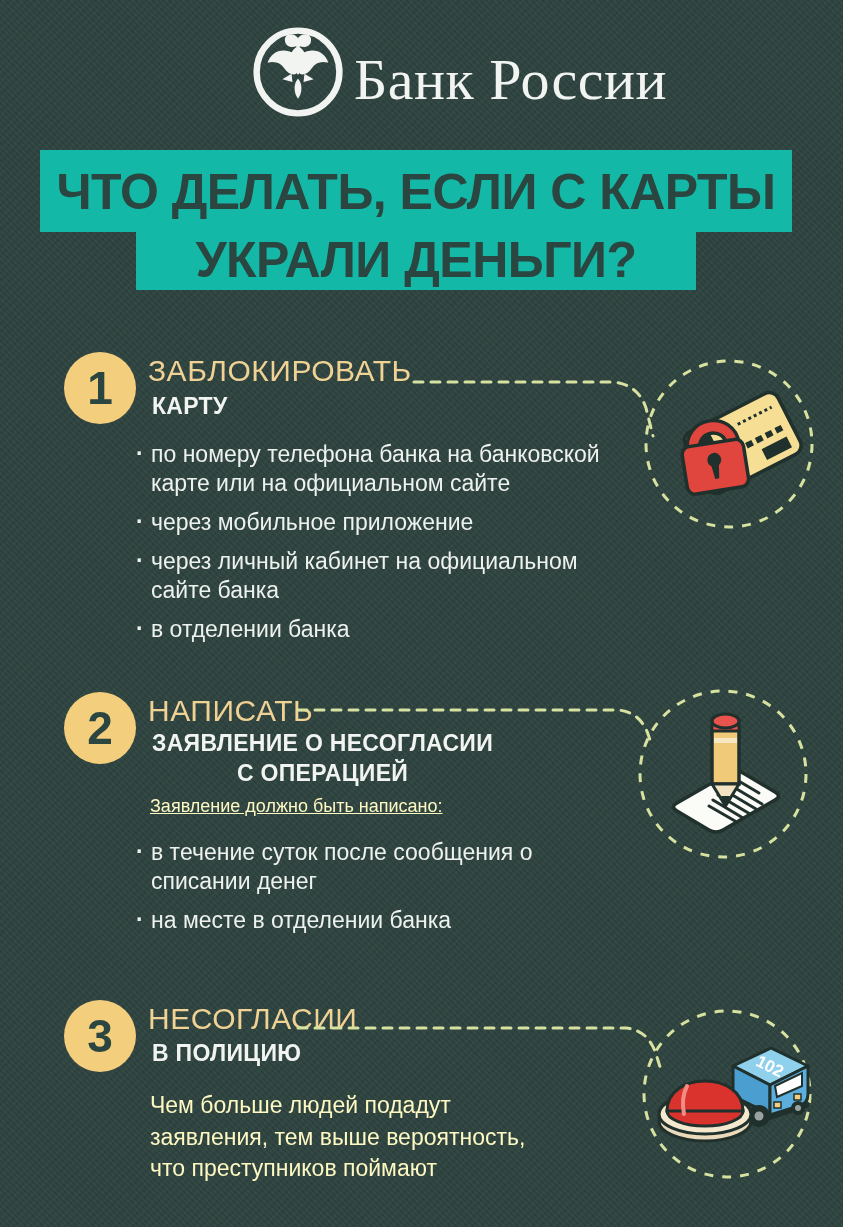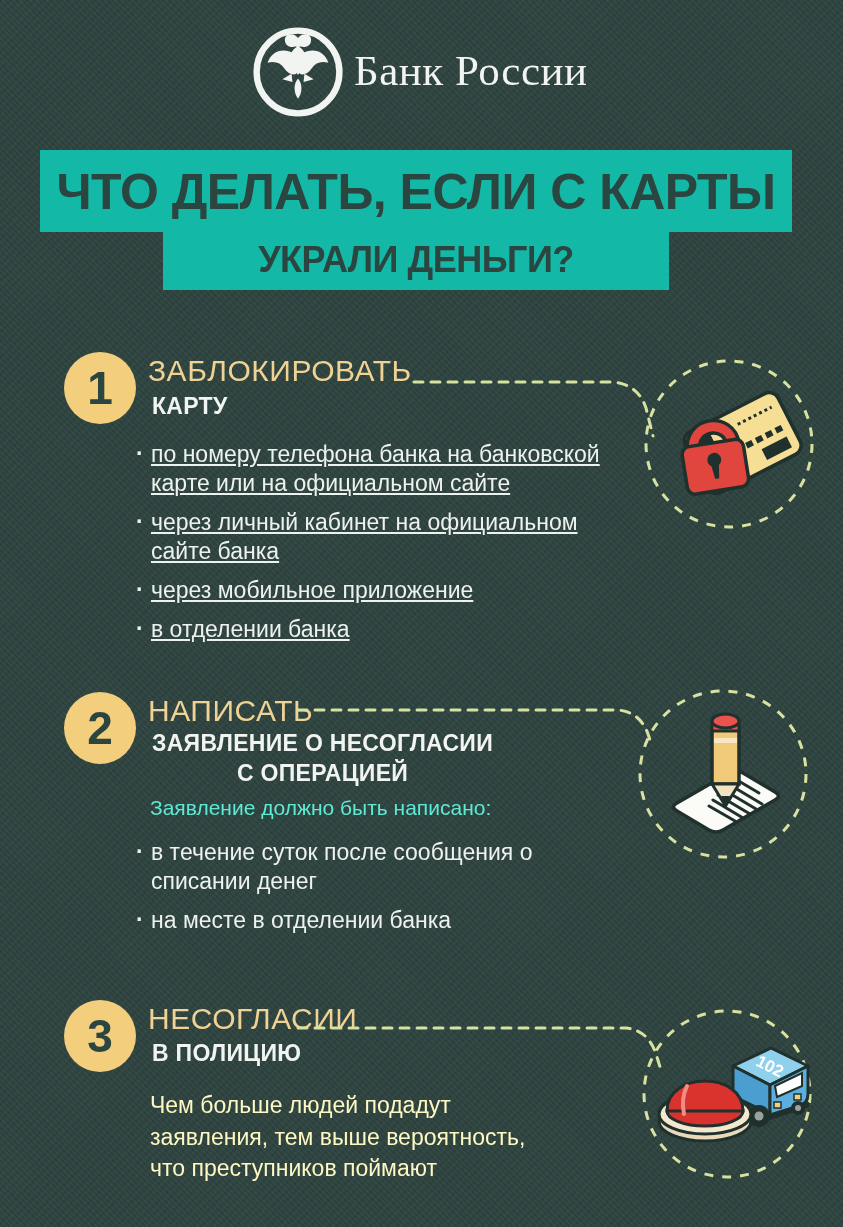--- a/index.html
+++ b/index.html
@@ -11,30 +11,30 @@
   .poster::before {
     content:""; position:absolute; inset:0; pointer-events:none;
     background:
       repeating-linear-gradient(45deg, rgba(255,255,255,0.022) 0 2px, rgba(0,0,0,0.02) 2px 4px),
       repeating-linear-gradient(-45deg, rgba(255,255,255,0.015) 0 3px, rgba(0,0,0,0.015) 3px 6px);
   }
   
   .logo { position:absolute; left:252px; top:26px; width:92px; height:92px; }
   .bank-name {
     position:absolute; left:354px; top:46px;
-    font-family:"Liberation Serif", serif; font-size:43px; color:#f2f4f1; letter-spacing:0.5px;
+    font-family:"Liberation Serif", serif; font-size:58px; color:#f2f4f1; letter-spacing:0.5px;
   }
   
   .banner { position:absolute; left:40px; top:150px; width:752px; }
   .banner-line {
     background:#14b8a6; color:#2b4540; font-weight:bold; text-align:center;
     letter-spacing:-0.5px;
   }
   .line1 { height:82px; line-height:84px; font-size:50px; }
-  .line2 { width:506px; height:58px; line-height:56px; font-size:36px; margin:0 auto; }
+  .line2 { width:560px; height:58px; line-height:56px; font-size:50px; margin:0 auto; }
   
   .step { position:absolute; left:0; width:843px; }
   #step1 { top:352px; height:340px; }
   #step2 { top:692px; height:308px; }
   #step3 { top:1000px; height:227px; }
   .num {
     position:absolute; left:64px; top:0; width:72px; height:72px; border-radius:50%;
     background:#f3ce7d; color:#2b4540; font-size:46px; font-weight:bold;
     display:flex; align-items:center; justify-content:center;
   }
@@ -46,26 +46,26 @@
     position:absolute; left:152px; color:#f1f4f0; font-size:23px; font-weight:bold;
     line-height:1.3; white-space:pre-line; letter-spacing:0.3px;
   }
   #step1 .ssub { top:40px; }
   #step2 .ssub { top:37px;text-align:center; }
   #step3 .ssub { top:39px; }
   .bullets {
     position:absolute; left:136px; margin:0; padding:0; list-style:none;
     color:#eef2ee; font-size:23px; line-height:1.26;
   }
-  #step1 .bullets { top:88px;text-decoration:underline; }
+  #step1 .bullets { top:88px; }
   #step2 .bullets { top:146px; }
   .bullets li { position:relative; padding-left:15px; margin-bottom:10px; max-width:470px; }
   #step2 .bullets li { max-width:420px; }
   .bullets li::before { content:"\00B7"; position:absolute; left:0; top:-1px; font-weight:bold; }
-  .intro { position:absolute; left:150px; top:104px; color:#5eead4; font-size:21px; }
+  .intro { position:absolute; left:150px; top:104px; color:#fef9c3; font-size:18px;text-decoration:underline; }
   .body-text {
     position:absolute; left:150px; top:90px; color:#fef9c3; font-size:23px;
     line-height:1.38; white-space:pre-line;
   }
   .ill { position:absolute; }
   #ill1 { left:643px; top:6px; }
   #ill2 { left:637px; top:-4px; }
   #ill3 { left:641px; top:8px; }
   .conn { position:absolute; }
   #conn1 { left:412px; top:22px; }
@@ -101,22 +101,22 @@
 
   <section class="step" id="step1">
     <div class="num">1</div>
     <div class="stitle">ЗАБЛОКИРОВАТЬ</div>
     <div class="ssub">КАРТУ</div>
     <svg class="conn" id="conn1" width="252" height="80">
       <path d="M2 8 H200 Q226 10 234 34 L241 62" fill="none" stroke="#d8e2a0" stroke-width="3" stroke-dasharray="9 8" stroke-linecap="round"></path>
     </svg>
     <ul class="bullets">
       <li>по номеру телефона банка на банковской карте или на официальном сайте</li>
+      <li>через мобильное приложение</li>
       <li>через личный кабинет  на официальном сайте банка</li>
-      <li>через мобильное приложение</li>
       <li>в отделении банка</li>
     </ul>
     <svg class="ill" id="ill1" width="172" height="172" viewBox="0 0 172 172">
       <circle cx="86" cy="86" r="83" fill="none" stroke="#d8e2a0" stroke-width="3" stroke-dasharray="9 9"></circle>
       <g transform="rotate(-27 98 86)">
         <rect x="48" y="52" width="104" height="68" rx="10" fill="#f6df94" stroke="#20302c" stroke-width="3.5"></rect>
         <rect x="58" y="62" width="17" height="13" rx="2" fill="#20302c"></rect>
         <g stroke="#20302c" stroke-width="3" stroke-dasharray="3 3">
           <line x1="104" y1="67" x2="142" y2="67"></line>
         </g>

